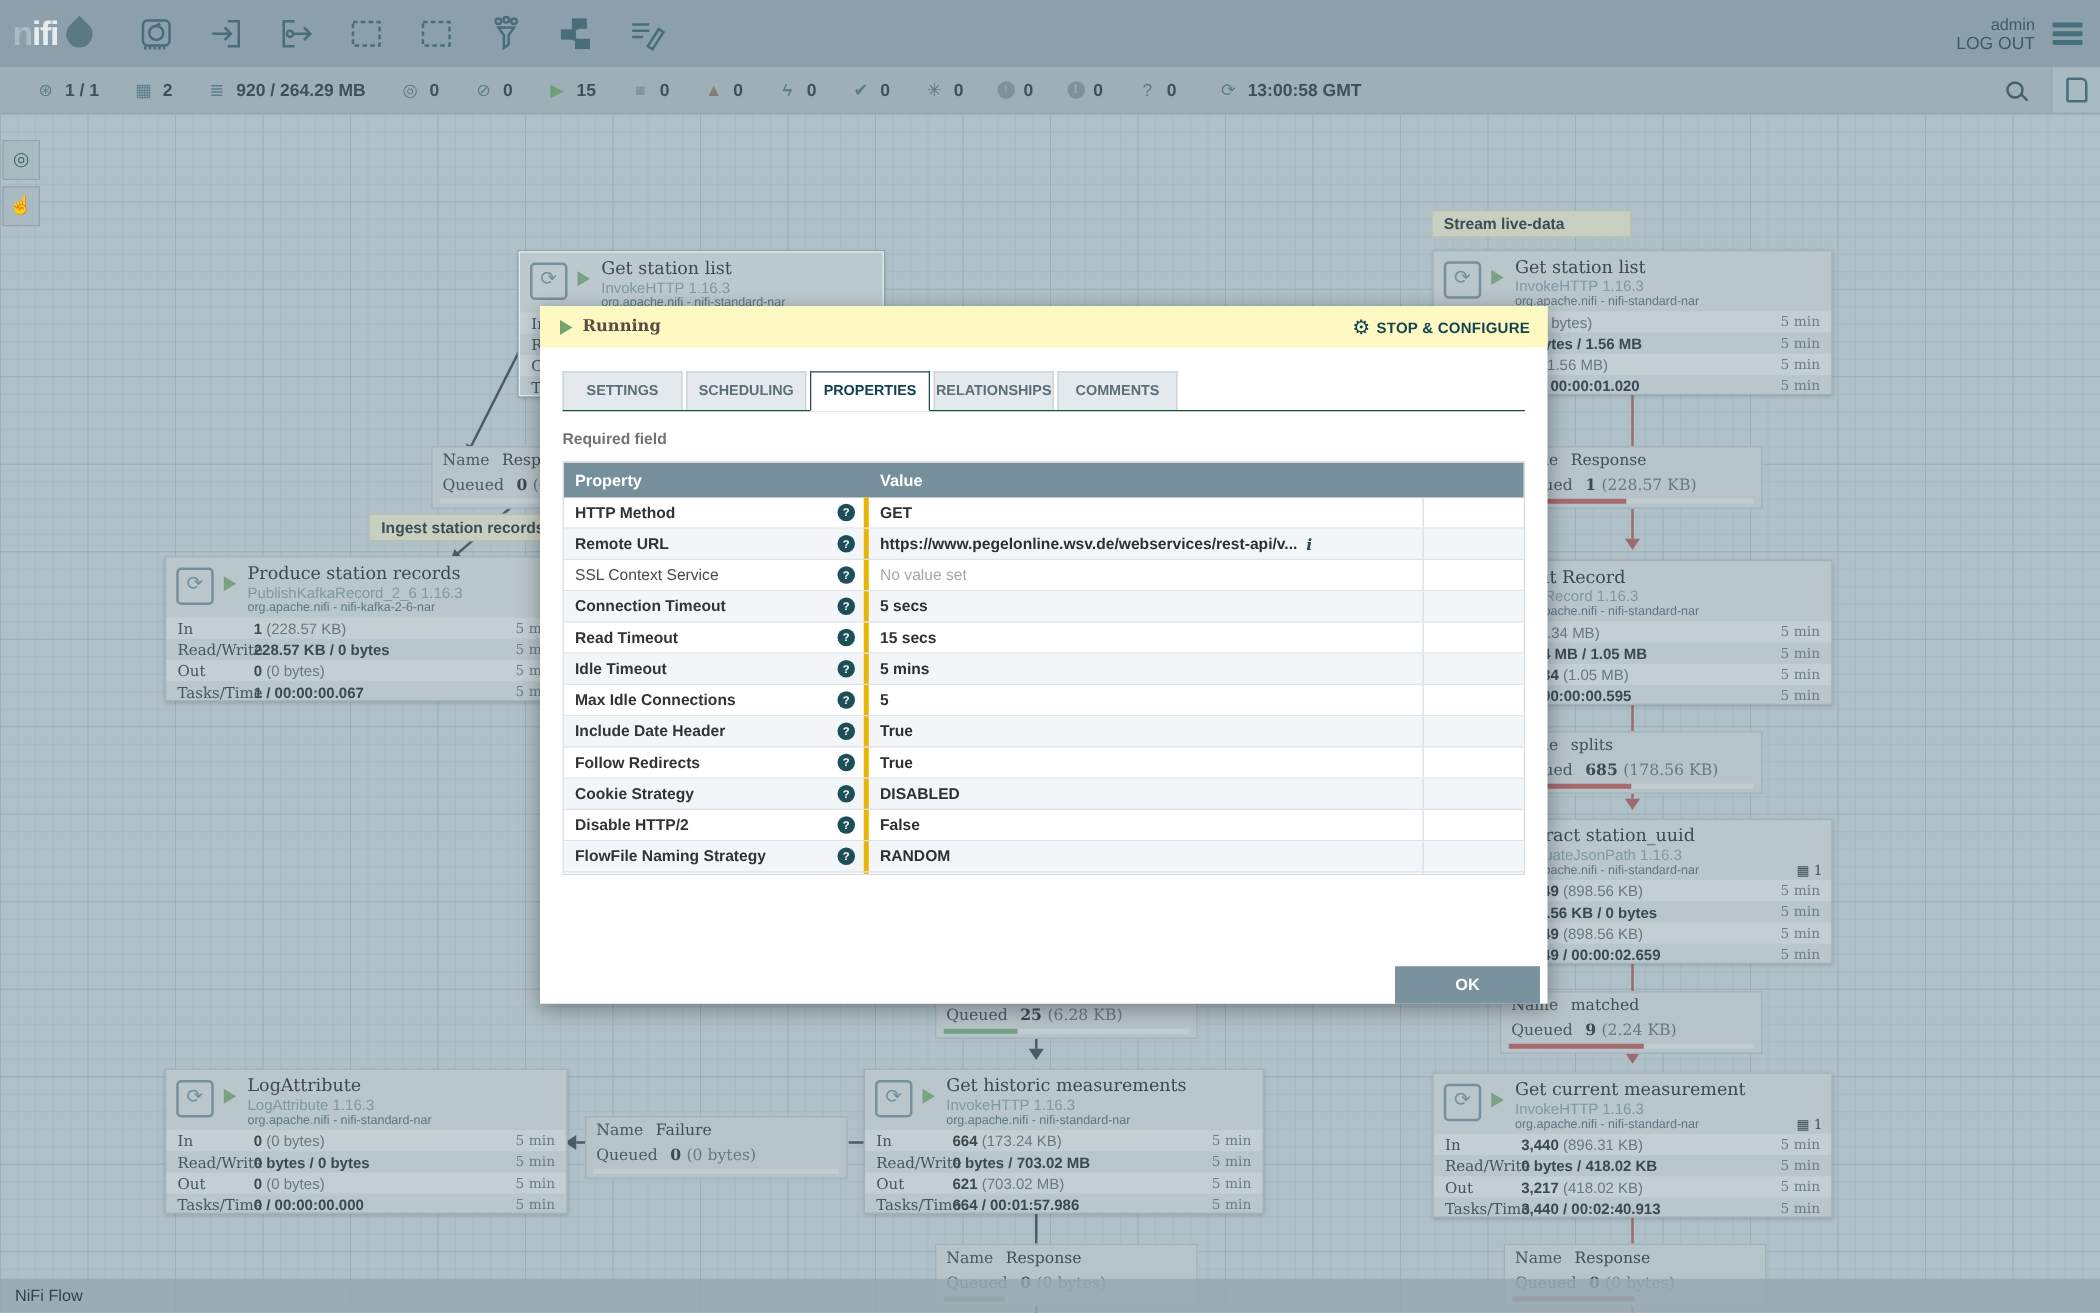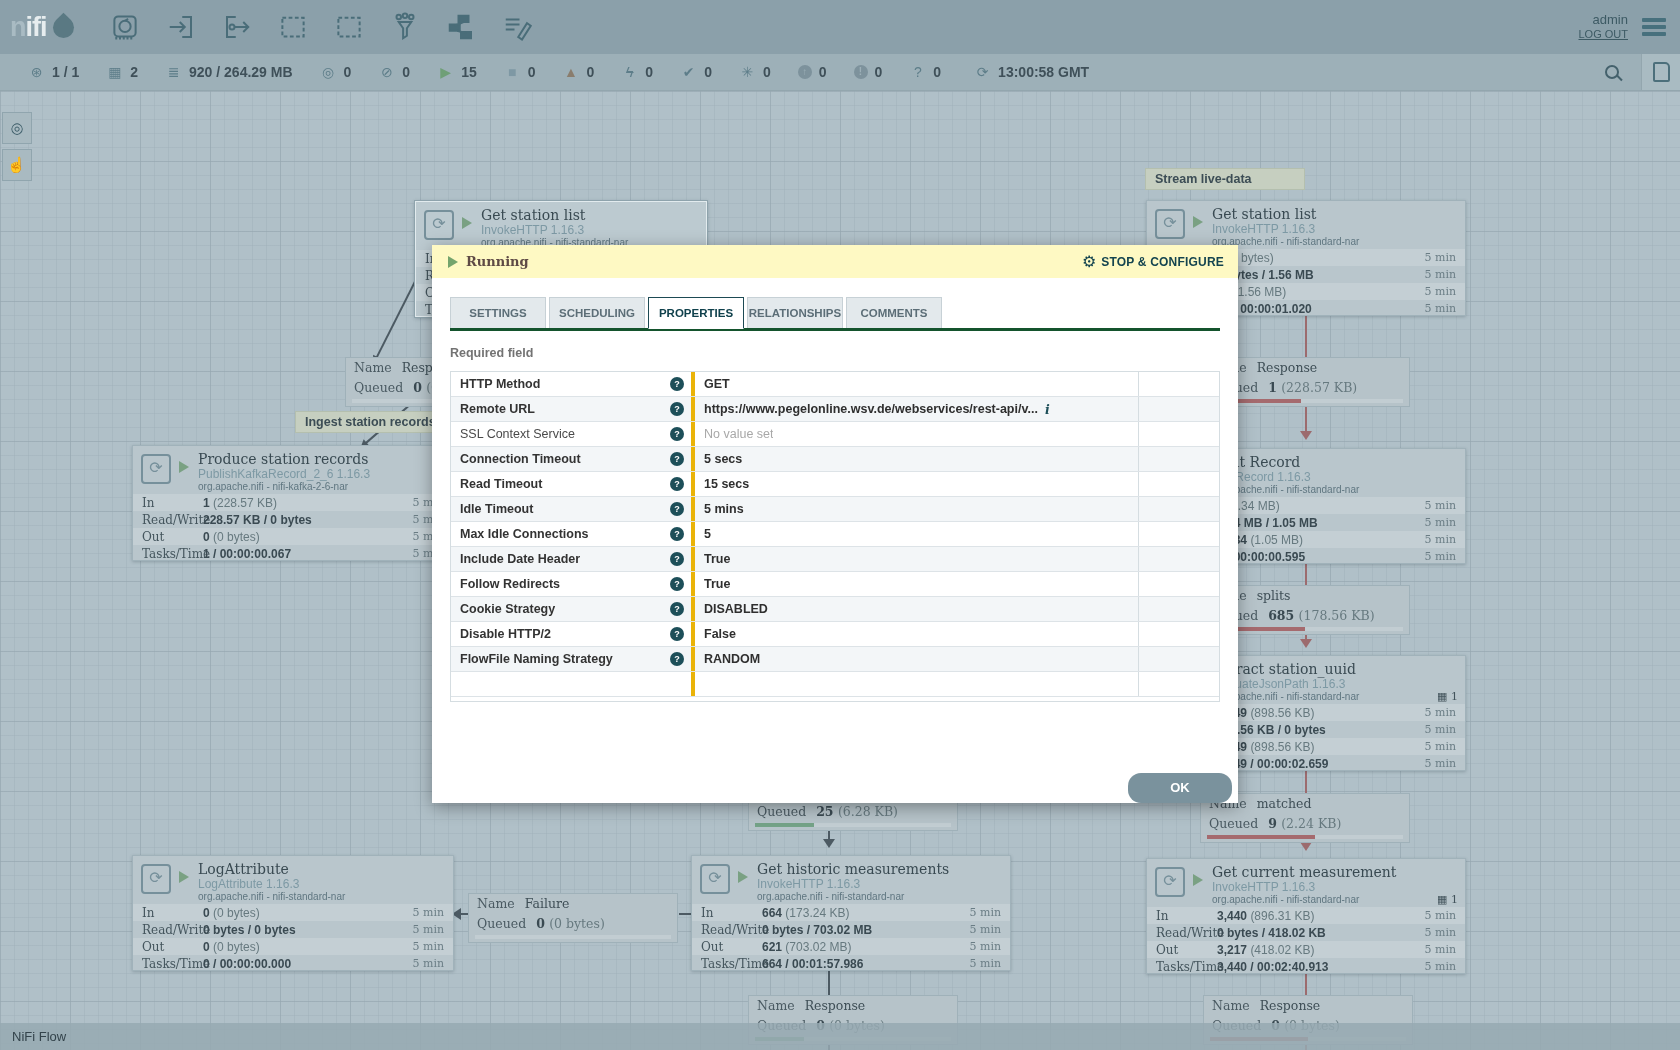--- a/index.html
+++ b/index.html
@@ -13,21 +13,21 @@
   #logo .word{font-size:27px;font-weight:bold;letter-spacing:-1px;color:#a9bbc3;}
   #logo .word b{color:#e7edef;font-weight:bold;}
   #logo .drop{width:21px;height:21px;background:#5a7983;border-radius:0 50% 50% 50%;
               transform:rotate(45deg);margin-left:6px;}
   #tool-icons{display:flex;gap:26px;margin-left:36px;}
   .tb-ic{width:30px;height:30px;display:inline-block;cursor:pointer;}
   .tb-ic svg{width:30px;height:30px;stroke:#4a6d79;fill:none;stroke-width:1.6;}
   #topbar-right{margin-left:auto;margin-right:14px;display:flex;align-items:center;gap:14px;}
   #user-block{text-align:right;line-height:15px;}
   #user-name{font-size:13px;color:#3d5a64;}
-  #logout-link{font-size:11px;color:#3d5a64;text-decoration:underline;cursor:pointer;}
+  #logout-link{font-size:14px;color:#3d5a64;cursor:pointer;}
   #hamburger{display:flex;flex-direction:column;gap:3px;cursor:pointer;}
   #hamburger div{width:24px;height:4px;background:#47707d;border-radius:1px;}
 
   #statusbar{position:absolute;left:0;top:54px;width:100%;height:37px;background:#9db0b8;
              display:flex;align-items:center;padding-left:28px;box-sizing:border-box;
              z-index:5;border-bottom:1px solid #93a6ae;}
   .st-item{display:flex;align-items:center;gap:7px;margin-right:27px;white-space:nowrap;}
   .st-ic{font-size:14px;color:#5d7d89;width:17px;text-align:center;}
   .st-val{font-size:14px;font-weight:bold;color:#3f5059;}
   .ic-run{color:#6f9f77;} .ic-stop{color:#7e98a4;} .ic-warn{color:#8a7d6d;}
@@ -103,21 +103,21 @@
         z-index:10;box-shadow:0 4px 16px rgba(0,0,0,.35);}
   #dlg-header{height:53px;background:#6e8893;color:#f2f5f6;font-family:"DejaVu Serif",serif;
         font-weight:bold;font-size:19px;line-height:53px;padding-left:18px;}
   #dlg-status{height:33px;background:#fef9c3;display:flex;align-items:center;padding:0 16px;position:relative;}
   #dlg-status .tri2{width:0;height:0;border-left:10px solid #74a46c;border-top:6px solid transparent;
         border-bottom:6px solid transparent;margin-right:8px;}
   #run-text{font-family:"DejaVu Serif",serif;font-weight:bold;font-size:13px;color:#5e4a45;}
   #stop-config{position:absolute;right:14px;display:flex;align-items:center;gap:5px;cursor:pointer;}
   #stop-config .gear{font-size:16px;color:#14444f;}
   #stop-config .sc-label{font-size:12px;font-weight:bold;color:#14444f;letter-spacing:.2px;}
-  #tabs{margin:19px 18px 0;display:flex;gap:3px;border-bottom:3px solid #14532d;height:31px;}
+  #tabs{margin:19px 18px 0;display:flex;gap:3px;border-bottom:1px solid #14532d;height:31px;}
   .tab{background:#e3e9ec;border:1px solid #c7d1d6;border-bottom:none;width:96px;text-align:center;
        line-height:30px;font-size:11.5px;font-weight:bold;color:#5c6e77;cursor:pointer;box-sizing:border-box;}
   .tab.active{background:#fff;border:1px solid #1d4a54;border-bottom:1px solid #fff;color:#10414c;
        margin-bottom:-1px;height:32px;}
   #required-note{margin:15px 18px 11px;font-weight:bold;font-size:12.5px;color:#737373;}
   #ptable{margin:0 18px;border:1px solid #d5dde1;height:329px;overflow:hidden;}
   #ptable-header{display:flex;background:#75909b;color:#fff;font-weight:bold;font-size:13px;
        height:28px;align-items:center;}
   .ph-name{width:244px;padding-left:9px;box-sizing:border-box;}
   .ph-val{flex:1;padding-left:9px;}
@@ -130,22 +130,22 @@
   .pc-name.optional .nm{font-weight:normal;color:#4a4a4a;}
   .help-ic{width:14px;height:14px;border-radius:50%;background:#1d4f59;color:#fff;font-size:9px;
        font-weight:bold;text-align:center;line-height:14px;flex:none;cursor:pointer;}
   .pc-val{flex:1;padding-left:9px;display:flex;align-items:center;color:#2f2f2f;font-weight:bold;
        border-right:1px solid #d5dde1;overflow:hidden;white-space:nowrap;cursor:pointer;}
   .pc-val.unset{color:#a8a8a8;font-weight:normal;}
   .pc-val .vtxt{overflow:hidden;text-overflow:ellipsis;}
   .info-ic{font-family:"DejaVu Serif",serif;font-style:italic;font-weight:bold;color:#1d4f59;
        margin-left:7px;flex:none;}
   .pc-sp{width:80px;}
-  #ok-btn{position:absolute;right:6px;bottom:0;width:104px;height:30px;background:#7a929d;color:#fff;
-       font-weight:bold;font-size:13px;text-align:center;line-height:30px;cursor:pointer;border-radius:13px;}
+  #ok-btn{position:absolute;right:6px;bottom:0;width:116px;height:30px;background:#7a929d;color:#fff;
+       font-weight:bold;font-size:13px;text-align:center;line-height:30px;cursor:pointer;}
 </style>
 </head>
 <body>
 
 <div id="topbar">
   <div id="logo">
     <span class="word">n<b>ifi</b></span>
     <span class="drop"></span>
   </div>
   <div id="tool-icons">
@@ -669,20 +669,25 @@
   </div>
   <div id="tabs">
       <div class="tab">SETTINGS</div>
       <div class="tab">SCHEDULING</div>
       <div class="tab active">PROPERTIES</div>
       <div class="tab">RELATIONSHIPS</div>
       <div class="tab">COMMENTS</div>
     </div>
   <div id="required-note">Required field</div>
   <div id="ptable">
+    <div id="ptable-header">
+      <span class="ph-name">Property</span>
+      <span class="ph-val">Value</span>
+      <span class="ph-sp"></span>
+    </div>
     <div id="prows">
         <div class="prow">
           <div class="pc-name">
             <div class="nm">HTTP Method</div>
             <div class="help-ic">?</div>
           </div>
           <div class="pc-val">
             <div class="vtxt">GET</div>
           </div>
           <div class="pc-sp"></div>

